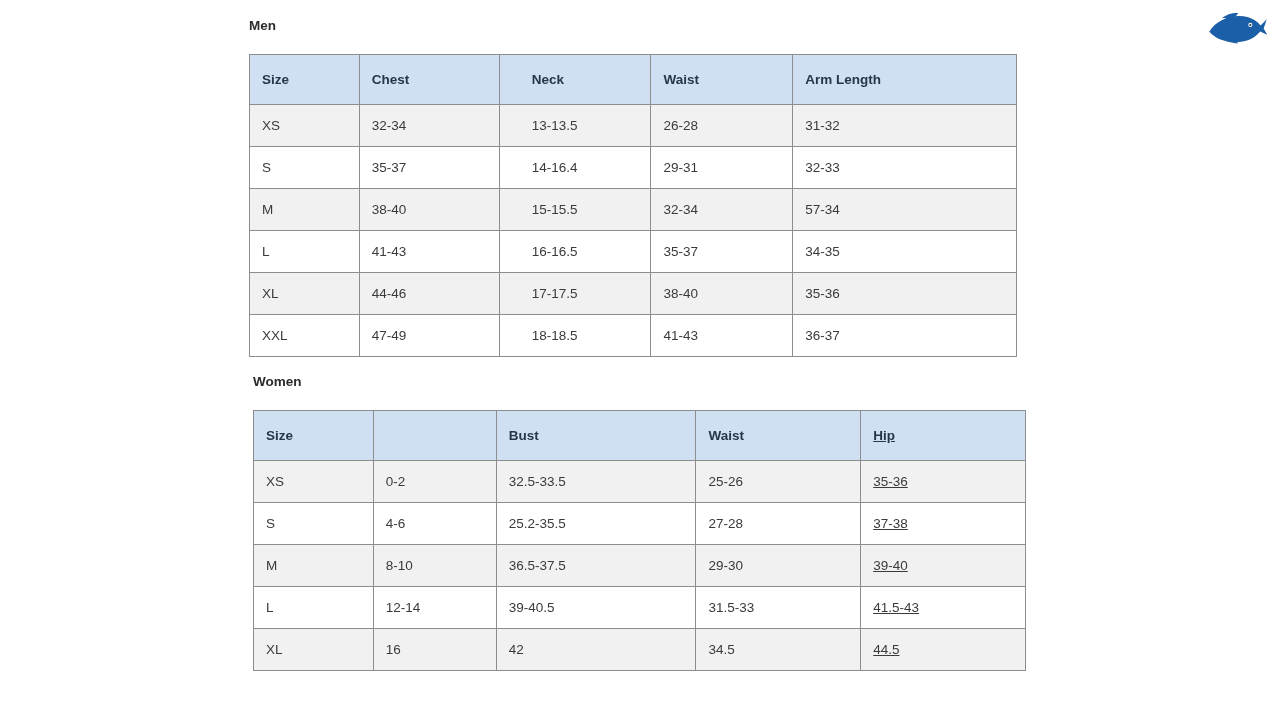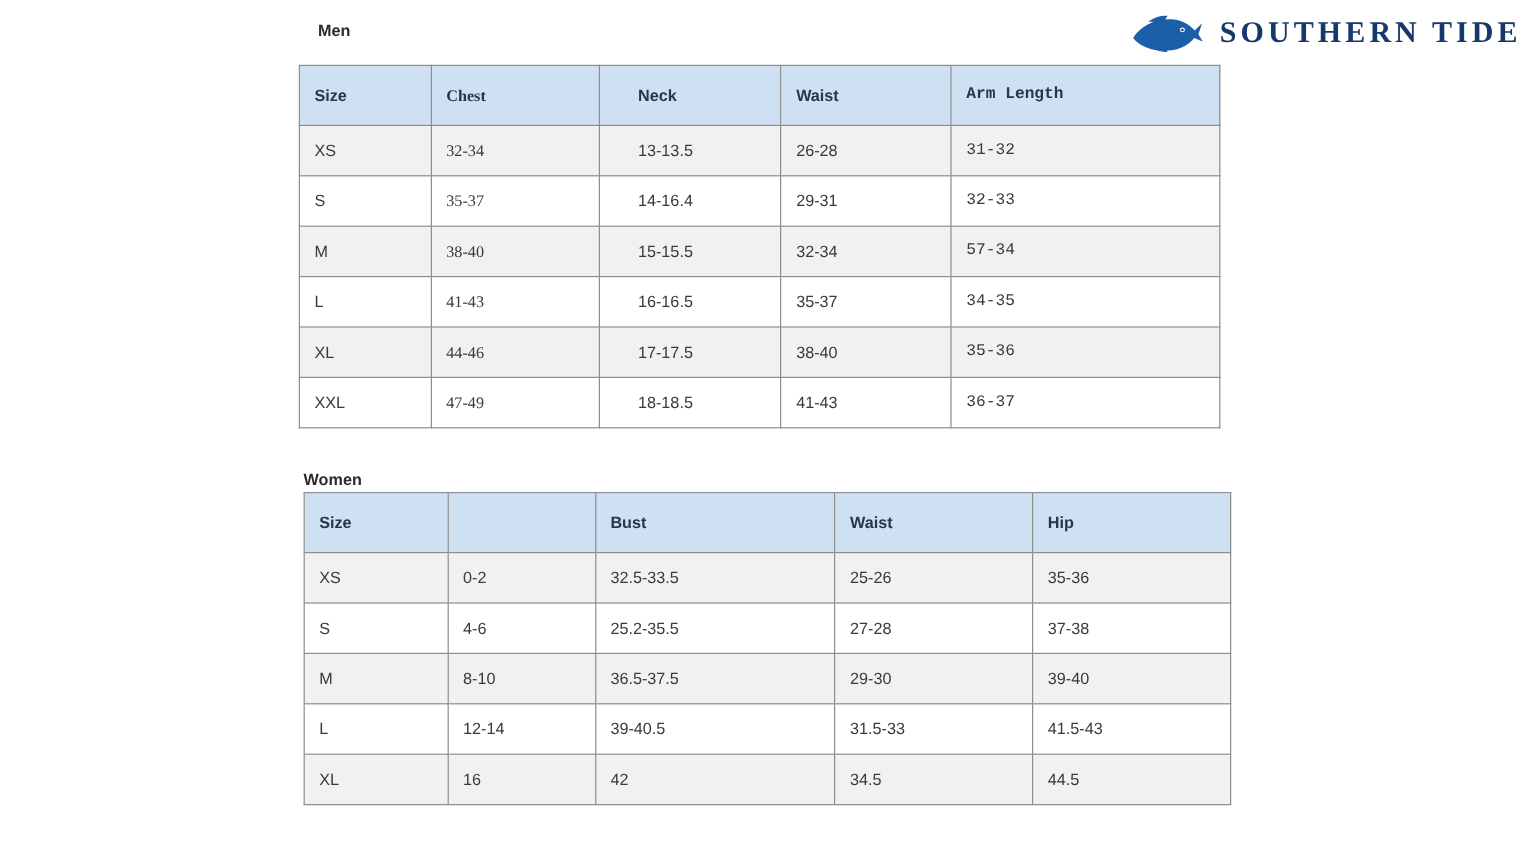--- a/index.html
+++ b/index.html
@@ -38,22 +38,22 @@
     white-space: nowrap;
   }
 
   
   .section-title {
     position: absolute;
     font-size: 13.5px;
     font-weight: bold;
     color: #2b2b2b;
   }
-  #men-title { left: 249px; top: 18px; margin-left: 16px; }
-  #women-title { left: 253px; top: 392px; text-align: right; }
+  #men-title { left: 249px; top: 18px; }
+  #women-title { left: 253px; top: 374px; text-align: right; }
 
   
   table {
     position: absolute;
     border-collapse: collapse;
     font-size: 13.5px;
     color: #3a3a3a;
     background: #ffffff;
   }
   table th, table td {
@@ -69,46 +69,45 @@
     background: #cfe0f2;
     color: #27374a;
     font-weight: bold;
     height: 50px;
   }
   tbody tr:nth-child(odd) td { background: #f1f1f1; }
   tbody tr:nth-child(even) td { background: #ffffff; }
 
   #men-table { left: 249px; top: 54px; width: 768px; }
   #men-table th:nth-child(1), #men-table td:nth-child(1) { width: 110px; }
-  #men-table th:nth-child(2), #men-table td:nth-child(2) { width: 140px; font-family: Liberation Serif, serif; }
+  #men-table th:nth-child(2), #men-table td:nth-child(2) { width: 140px; }
   #men-table th:nth-child(3), #men-table td:nth-child(3) { width: 152px; padding-left: 32px; }
   #men-table th:nth-child(4), #men-table td:nth-child(4) { width: 142px; }
-  #men-table th:nth-child(5), #men-table td:nth-child(5) { width: 224px; font-family: Liberation Mono, monospace; }
+  #men-table th:nth-child(5), #men-table td:nth-child(5) { width: 224px; }
 
   #women-table { left: 253px; top: 410px; width: 773px; }
   #women-table th:nth-child(1), #women-table td:nth-child(1) { width: 120px; }
   #women-table th:nth-child(2), #women-table td:nth-child(2) { width: 123px; }
   #women-table th:nth-child(3), #women-table td:nth-child(3) { width: 200px; }
   #women-table th:nth-child(4), #women-table td:nth-child(4) { width: 165px; }
-  #women-table th:nth-child(5), #women-table td:nth-child(5) { width: 165px; }
+  #women-table th:nth-child(5), #women-table td:nth-child(5) { width: 165px; text-decoration: underline; }
 </style>
 </head>
 <body>
 
 <div class="page">
 
   <div class="brand">
     <svg class="brand-fish" viewBox="0 0 120 78" aria-hidden="true">
       <path d="M6 46 C20 22, 54 10, 82 18 C92 21, 100 27, 106 34 L118 22 L112 40 L119 52 L105 46 C98 56, 84 64, 68 66 C44 69, 18 62, 6 46 Z" fill="#1a5fa8"></path>
       <path d="M30 20 C40 12, 52 9, 62 10 L54 22 C46 20, 38 19, 30 20 Z" fill="#1a5fa8"></path>
       <path d="M34 62 C42 66, 52 69, 62 69 L56 58 C48 60, 40 61, 34 62 Z" fill="#1a5fa8"></path>
       <circle cx="86" cy="33" r="4" fill="#ffffff"></circle>
       <circle cx="86" cy="33" r="2" fill="#14324f"></circle>
     </svg>
-    <div class="brand-name">SOUTHERN TIDE</div>
   </div>
 
   <div class="section-title" id="men-title">Men</div>
 
   <table id="men-table">
     <thead>
       <tr>
         <th>Size</th>
         <th>Chest</th>
         <th>Neck</th>

